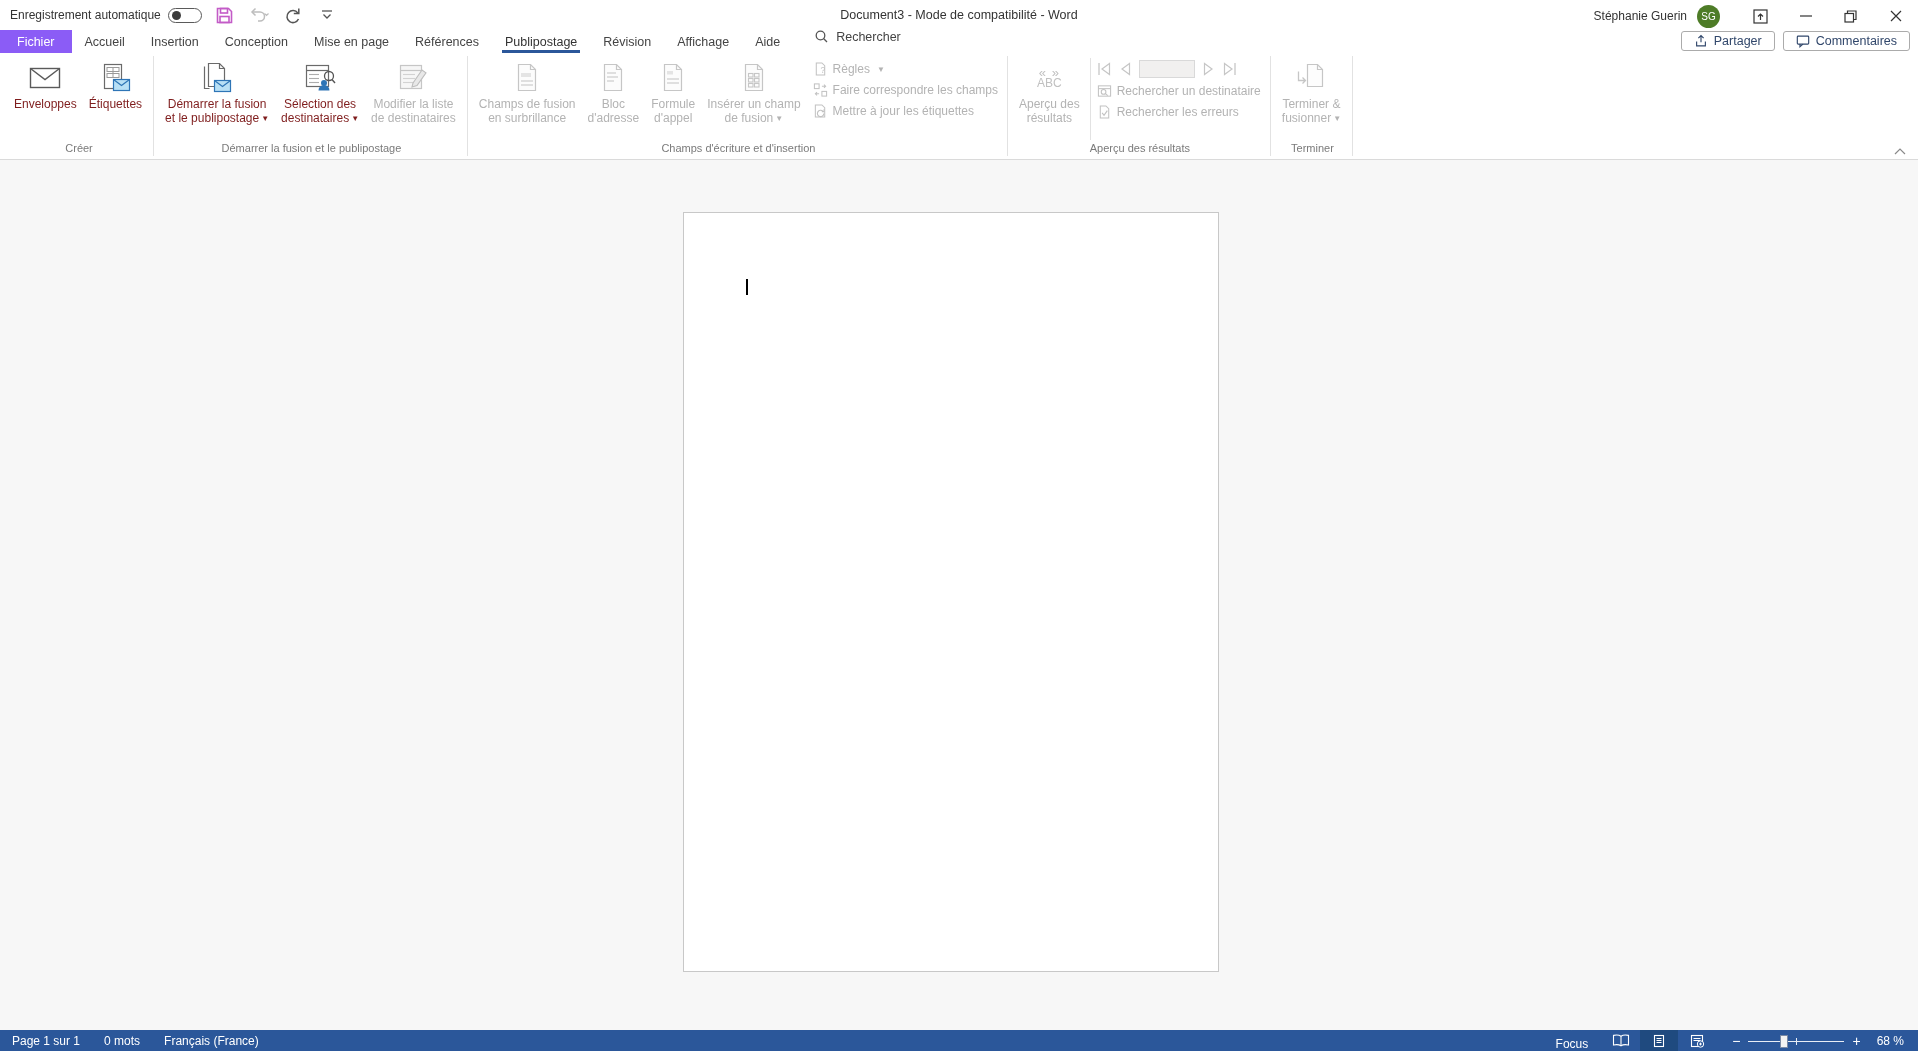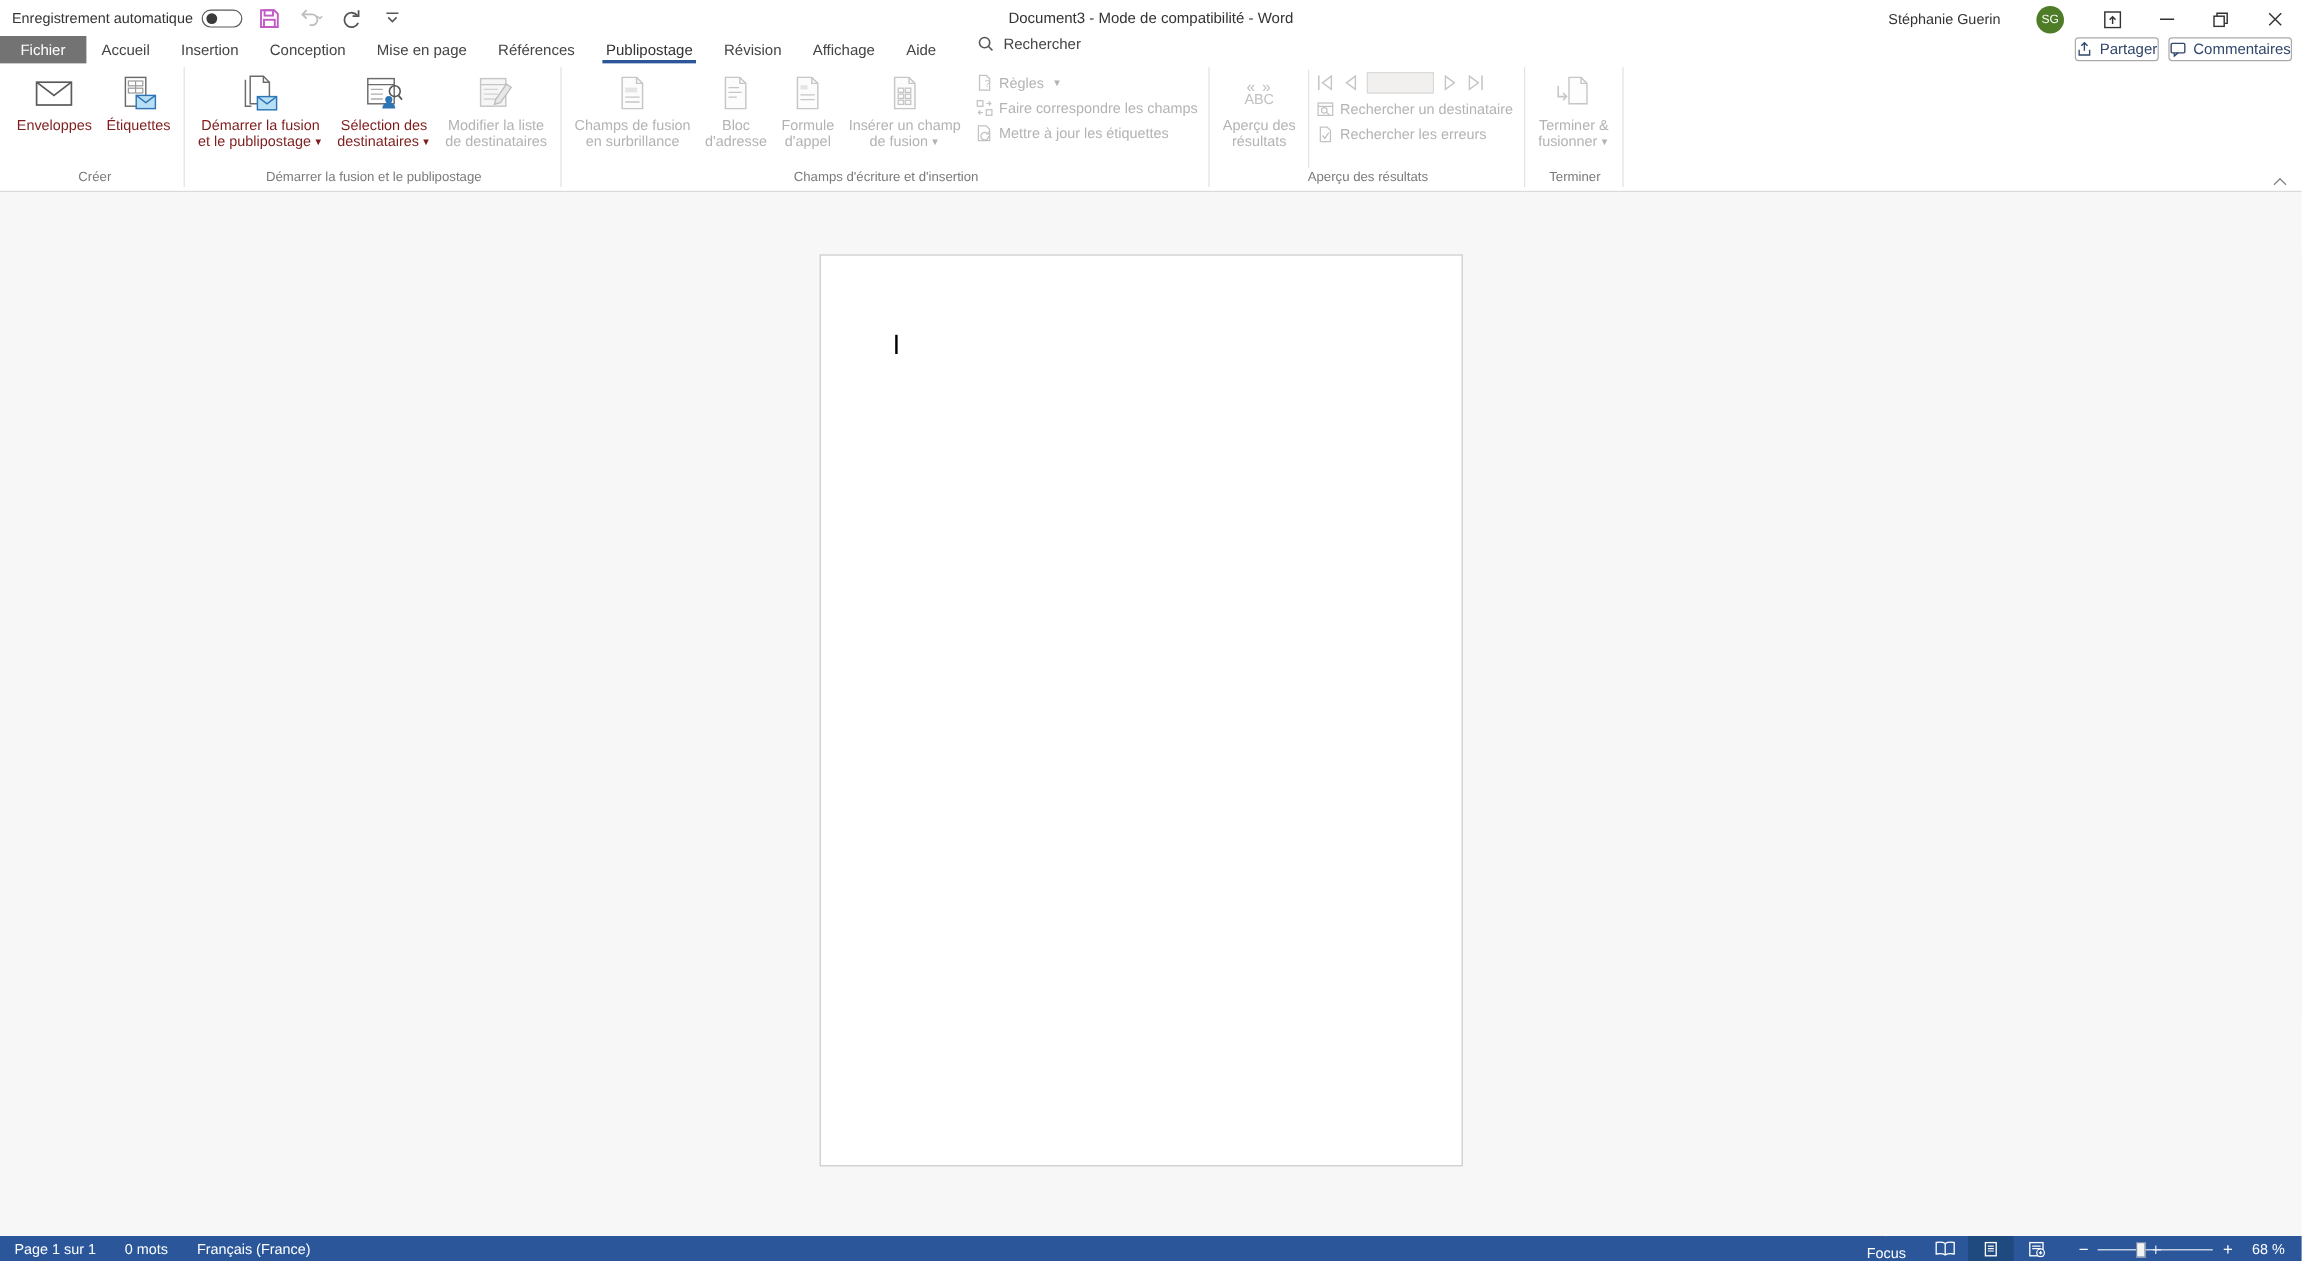--- a/index.html
+++ b/index.html
@@ -19,37 +19,37 @@
     border-radius:50%; background:#3b3b3b; }
   .qat-btn { display:flex; align-items:center; justify-content:center; width:22px; height:22px; }
   .title-center { position:absolute; left:0; right:0; top:0; height:30px;
     display:flex; align-items:center; justify-content:center;
     font-size:12.5px; color:#333; pointer-events:none; }
   .title-right { position:absolute; right:0; top:0; height:32px;
     display:flex; align-items:center; }
   .user-name { font-size:12px; color:#333; margin-right:10px; }
   .avatar { width:23px; height:23px; border-radius:50%; background:#4e7c27;
     color:#fff; font-size:10px; display:flex; align-items:center; justify-content:center;
-    margin-right:18px;margin-left:20px; }
+    margin-right:18px; }
   .win-btn { width:45px; height:30px; display:flex; align-items:center; justify-content:center;
     color:#333; font-size:13px; }
 
   
   .tabrow { height:23px; display:flex; align-items:stretch; position:relative;
     background:#fff; font-size:12.5px; }
-  .tab-file { background:#737373; color:#fff; padding:0 17px;
+  .tab-file { background:#8b5cf6; color:#fff; padding:0 17px;
     display:flex; align-items:center; }
   .tab { padding:0 13px; display:flex; align-items:center; color:#444; position:relative; }
   .tab.active { color:#333; }
   .tab.active::after { content:""; position:absolute; left:10px; right:10px; bottom:0;
     height:3px; background:#2b579a; }
   .tab-search { display:flex; align-items:flex-start; gap:8px; margin-left:22px; color:#444; }
   .tabrow-right { position:absolute; right:8px; top:1px; display:flex; gap:8px; }
   .pill-btn { display:flex; align-items:center; gap:6px; border:1px solid #ababab;
-    border-radius:3px; background:#fff; padding:2px 0; font-size:12.5px; color:#31476b; }
+    border-radius:3px; background:#fff; padding:2px 12px; font-size:12.5px; color:#31476b; }
 
   
   .ribbon { height:107px; background:#fff; border-bottom:1px solid #dadada;
     display:flex; align-items:stretch; padding-left:4px; position:relative; }
   .rgroup { display:flex; flex-direction:column; }
   .rgroup-content { flex:1; display:flex; align-items:flex-start; padding:3px 4px 0 4px; }
   .rgroup-label { text-align:center; font-size:11px; color:#7a7a7a; padding:0 4px 5px 6px;
     white-space:nowrap; }
   .gdivider { width:1px; background:#e2e2e2; margin:3px 1px; }
   .bigbtn { display:flex; flex-direction:column; align-items:center;

